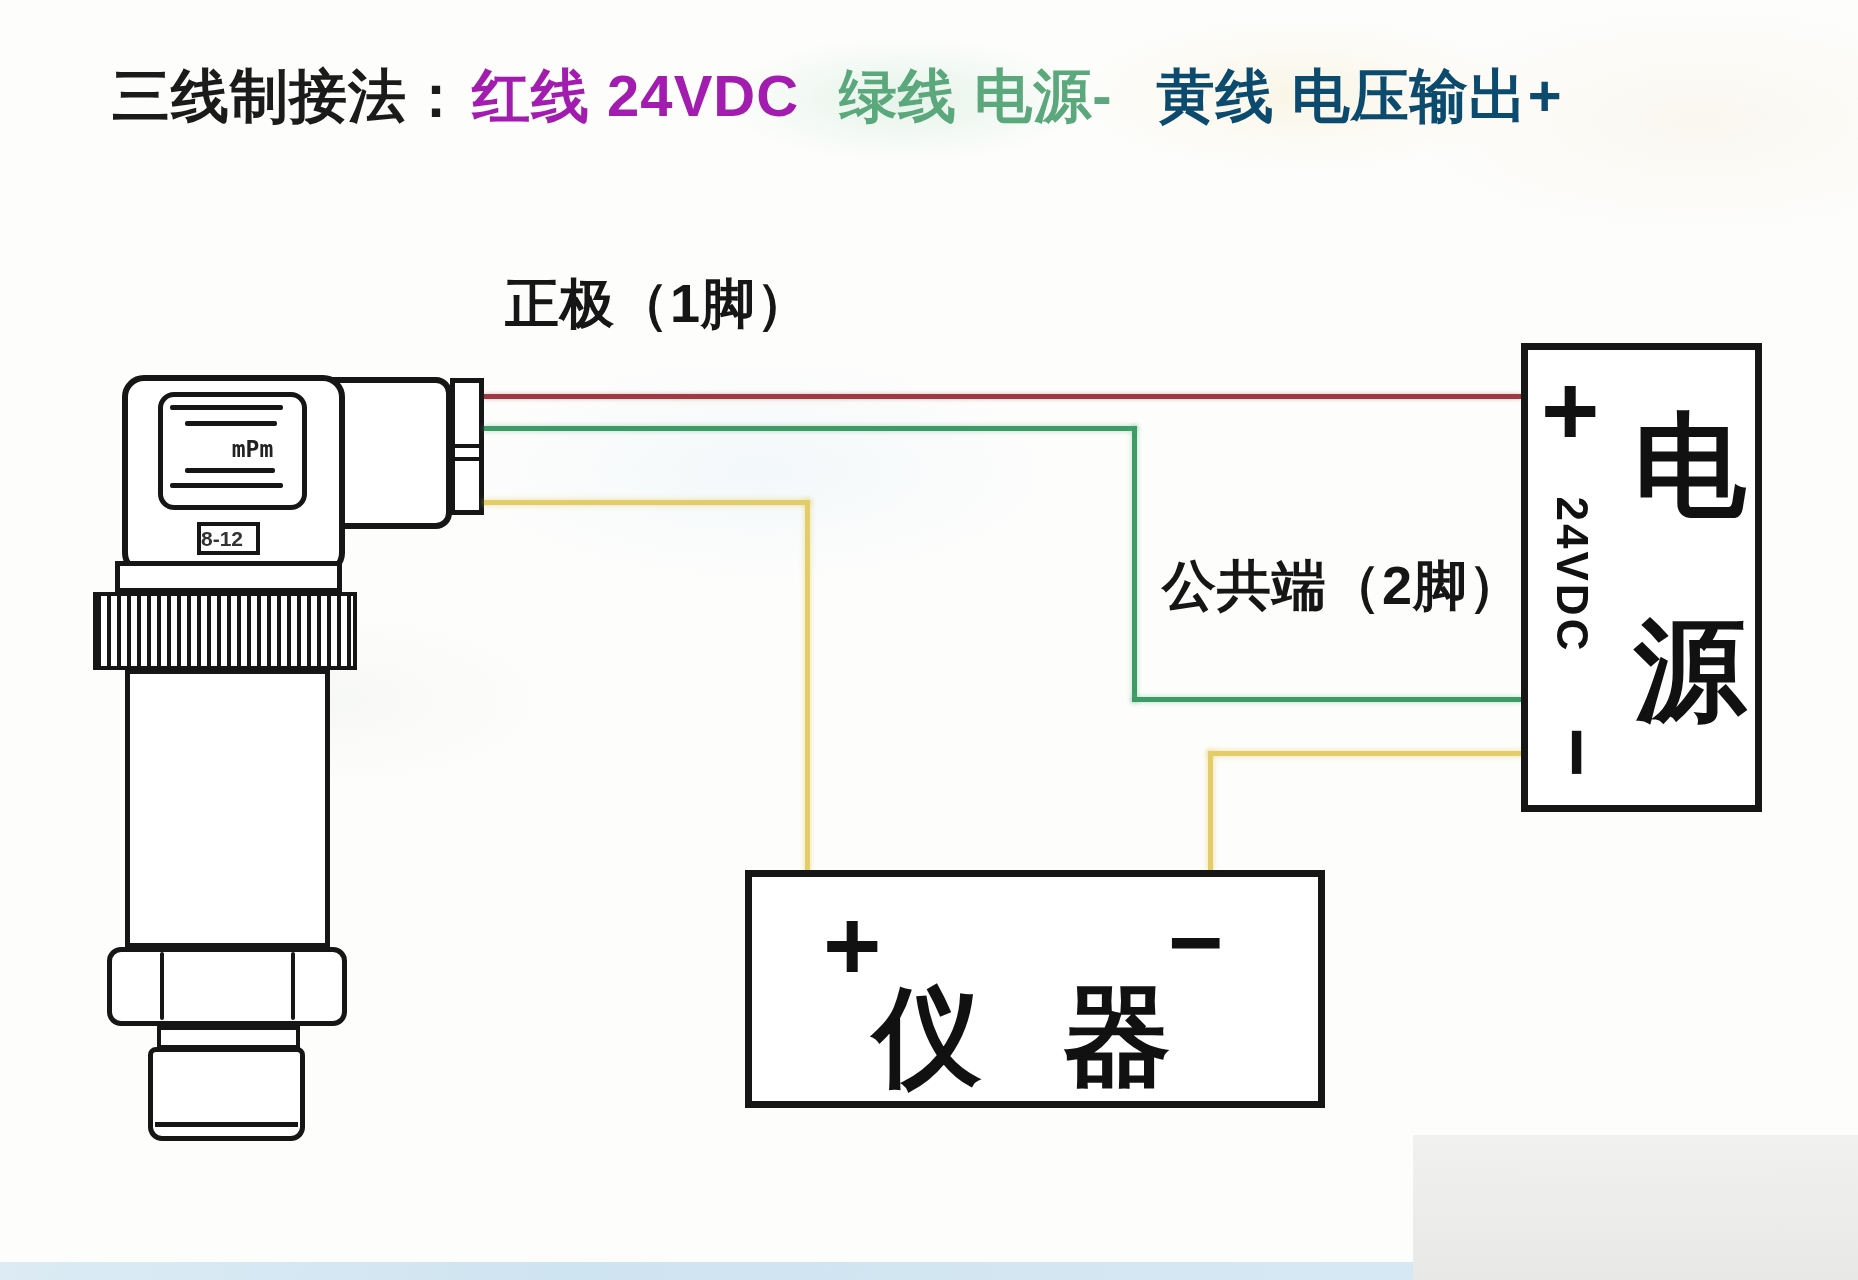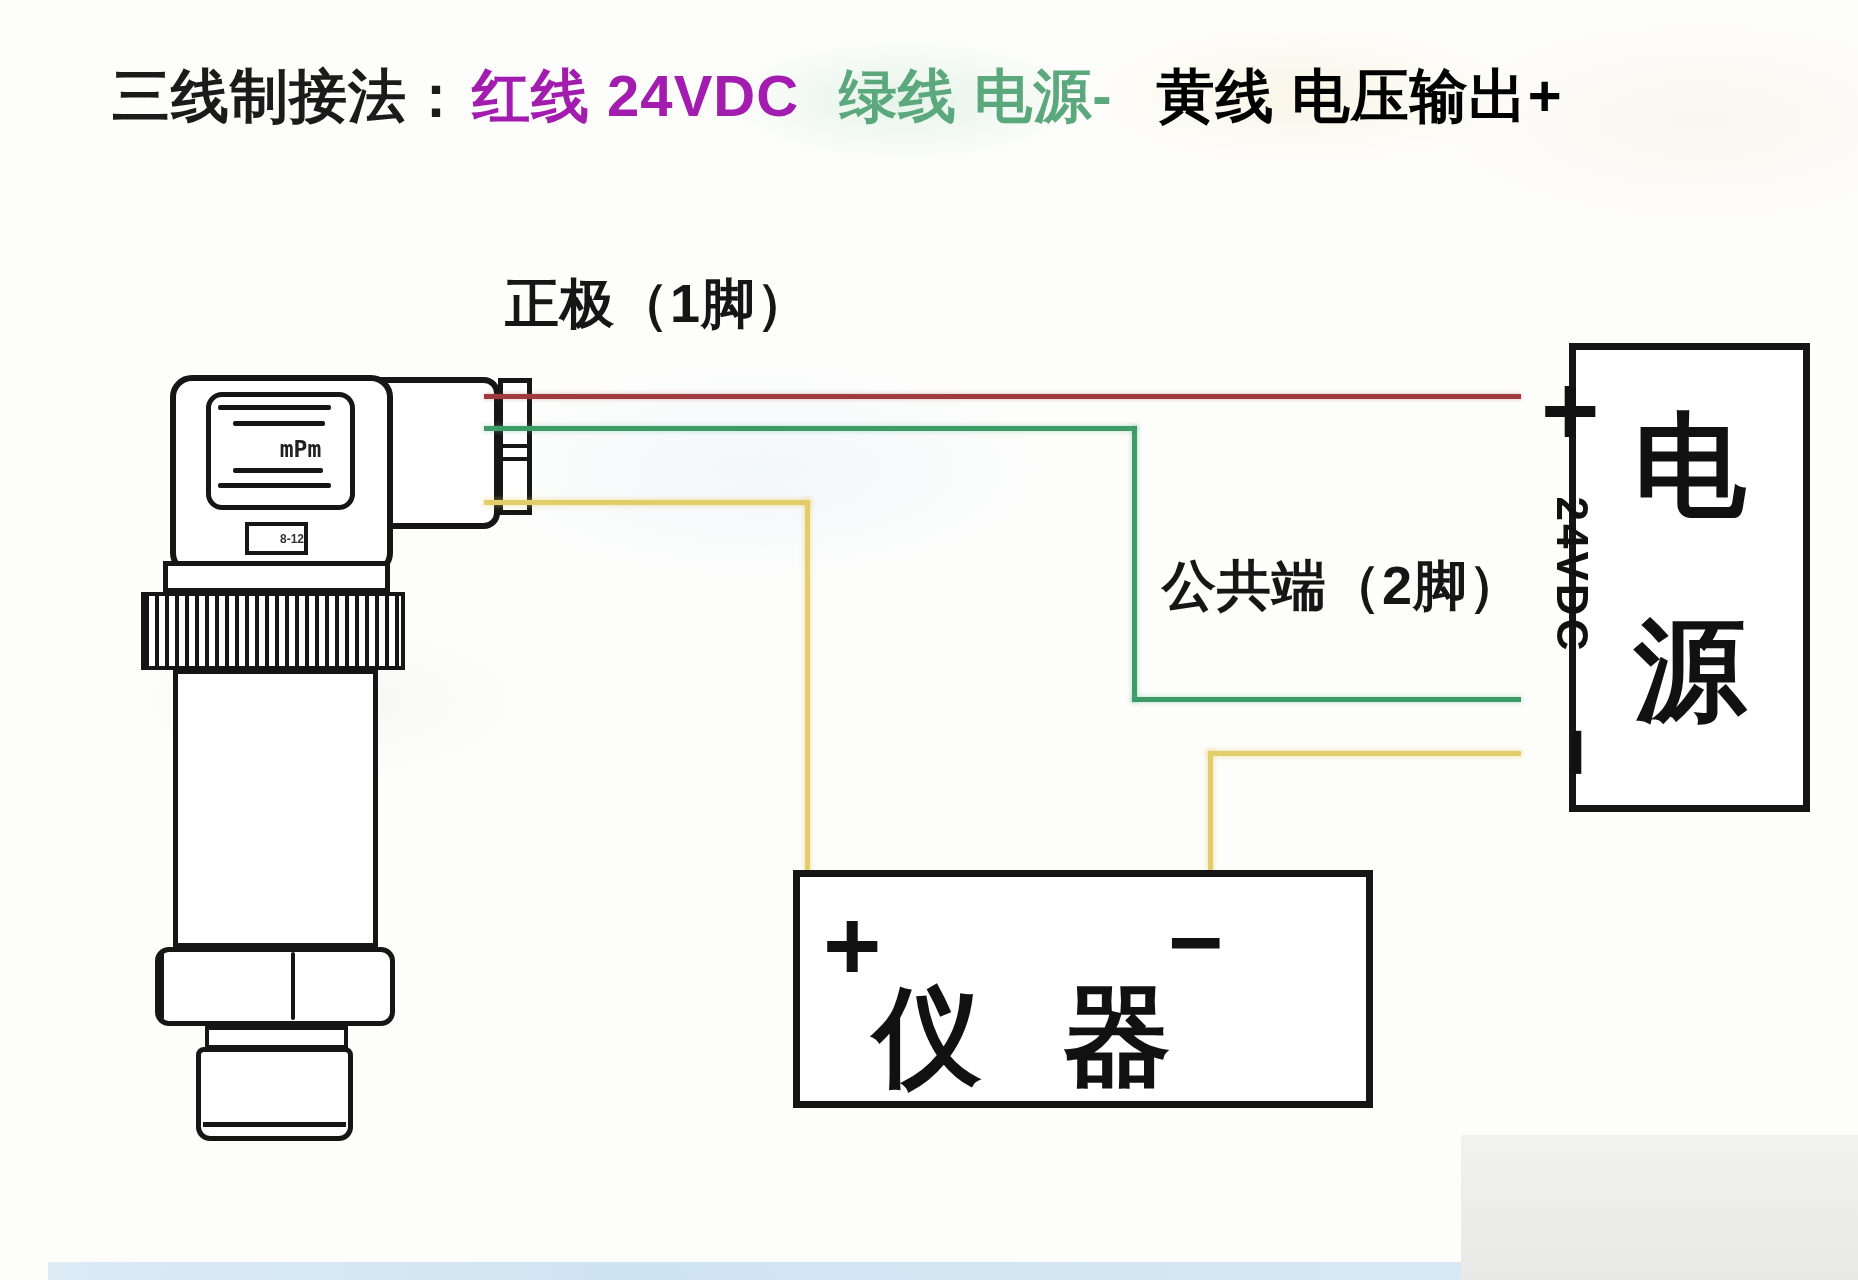--- a/index.html
+++ b/index.html
@@ -12,35 +12,35 @@
   
   #artifacts{
     position:absolute;inset:0;
     background:
       radial-gradient(ellipse 260px 90px at 905px 100px, rgba(210,235,218,0.55), rgba(210,235,218,0) 70%),
       radial-gradient(ellipse 320px 110px at 1300px 95px, rgba(246,240,214,0.55), rgba(246,240,214,0) 70%),
       radial-gradient(ellipse 420px 160px at 1700px 120px, rgba(244,238,220,0.40), rgba(244,238,220,0) 70%),
       radial-gradient(ellipse 420px 160px at 760px 470px, rgba(224,238,246,0.35), rgba(224,238,246,0) 70%),
       radial-gradient(ellipse 300px 120px at 330px 700px, rgba(235,240,235,0.35), rgba(235,240,235,0) 70%);
   }
-  .abs{position:absolute;margin-left:48px;}
+  .abs{position:absolute;}
   
   #title-row{position:absolute;left:112px;top:58px;white-space:nowrap;font-weight:700;font-size:58px;letter-spacing:1px;}
   .t-black{color:#1b1b1b;}
   .t-red{color:#a21caf;margin-left:6px;}
   .t-green{color:#5aa87c;margin-left:40px;}
-  .t-yellow{color:#000000;margin-left:44px;}
+  .t-yellow{color:#0c4a6e;margin-left:44px;}
   
   #dev-elbow{left:326px;top:377px;width:114px;height:140px;border:6px solid #161616;border-radius:0 16px 16px 0;background:#fff;}
   #dev-head{left:122px;top:375px;width:211px;height:188px;border:6px solid #161616;border-radius:22px;background:#fff;}
   #dev-label{left:158px;top:392px;width:139px;height:108px;border:5px solid #161616;border-radius:16px;background:#fff;}
   .lbl-bar{height:5px;background:#161616;border-radius:2px;}
   #mpm{left:205px;top:436px;font-size:23px;font-weight:700;color:#222;font-family:"DejaVu Sans Mono",monospace;}
   #dev-tag{left:197px;top:522px;width:63px;height:33px;border:4px solid #161616;background:#fff;box-sizing:border-box;
-           display:flex;align-items:center;justify-content:flex-end;font-size:12px;font-weight:700;color:#333;}
+           display:flex;align-items:center;justify-content:flex-start;font-size:21px;font-weight:700;color:#333;}
   #dev-gland{left:450px;top:378px;width:34px;height:137px;border:5px solid #161616;background:#fff;box-sizing:border-box;}
   .gland-div{position:absolute;left:0;width:100%;height:4px;background:#161616;}
   #dev-collar{left:115px;top:561px;width:227px;height:32px;border:5px solid #161616;background:#fff;box-sizing:border-box;}
   #dev-knurl{left:93px;top:592px;width:264px;height:78px;border:4px solid #161616;box-sizing:border-box;
              background:repeating-linear-gradient(to right,#161616 0px,#161616 4px,#ffffff 4px,#ffffff 10px);}
   #dev-body{left:125px;top:669px;width:205px;height:279px;border:5px solid #161616;background:#fff;box-sizing:border-box;}
   #dev-hex{left:107px;top:947px;width:240px;height:79px;border:5px solid #161616;border-radius:14px;background:#fff;box-sizing:border-box;}
   .hex-facet{position:absolute;top:952px;width:4px;height:68px;background:#161616;border-radius:3px;}
   #dev-collar2{left:157px;top:1026px;width:143px;height:23px;border:4px solid #161616;background:#fff;box-sizing:border-box;}
   #dev-stud{left:148px;top:1047px;width:157px;height:94px;border:5px solid #161616;border-radius:8px 8px 14px 14px;background:#fff;box-sizing:border-box;}

